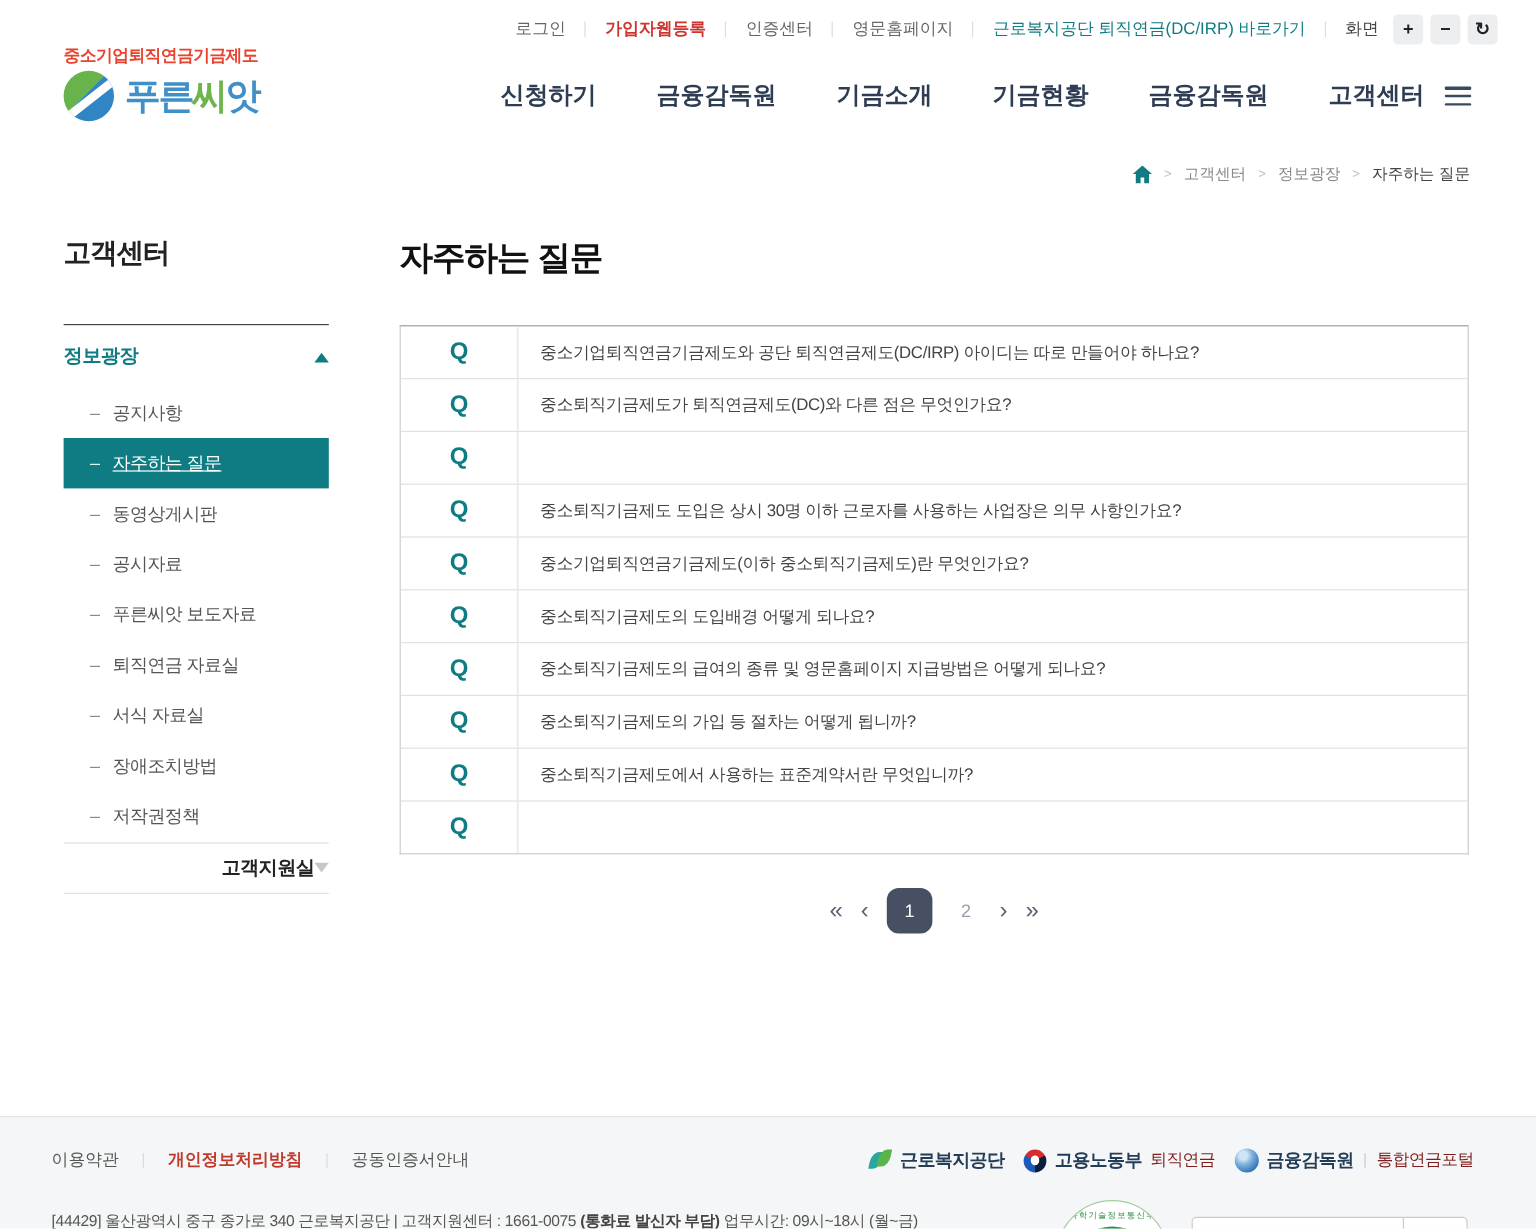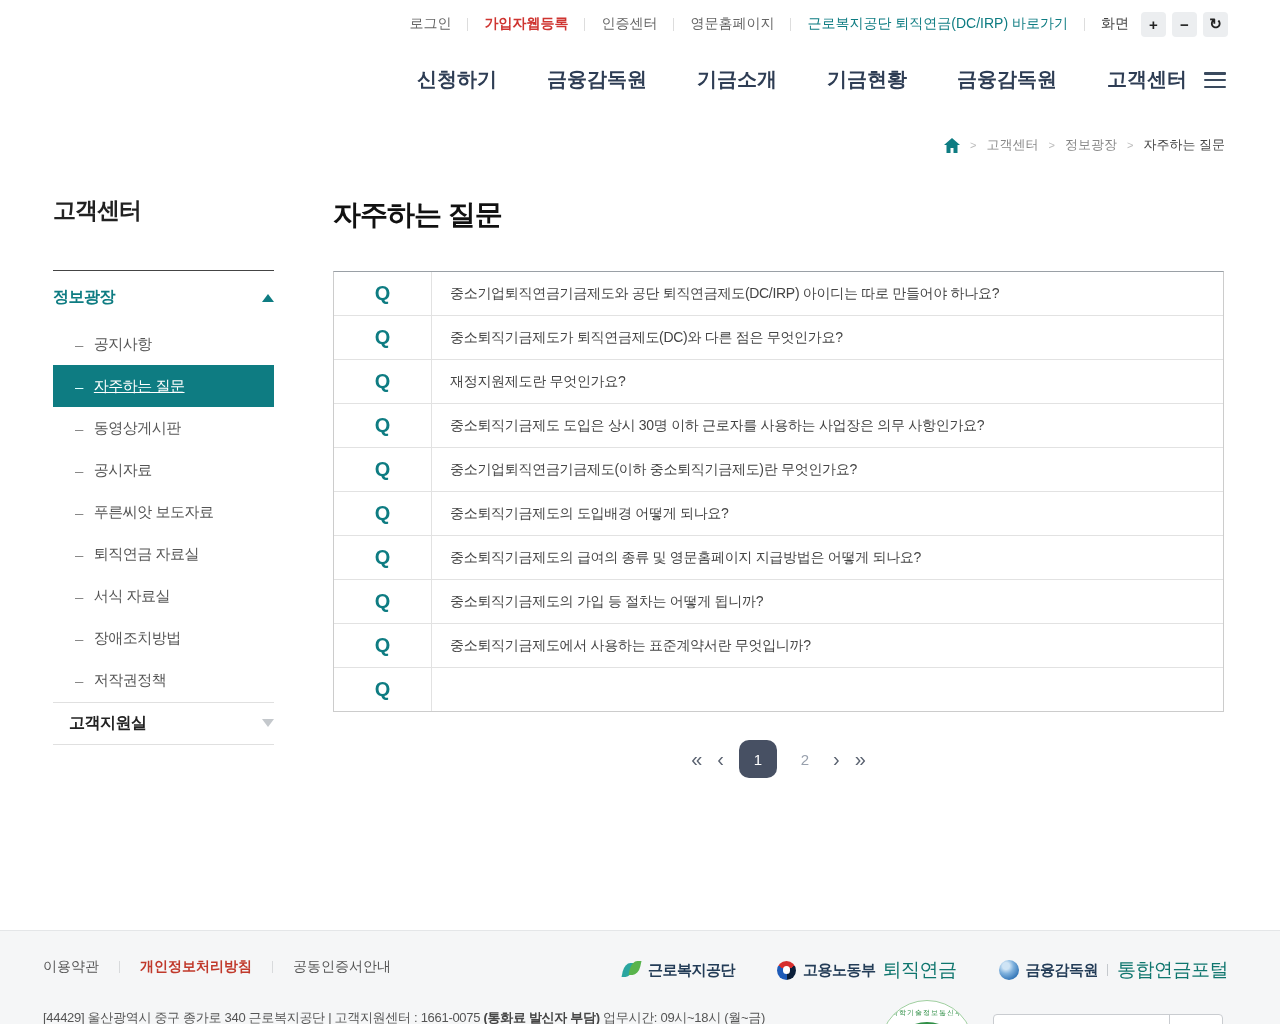--- a/index.html
+++ b/index.html
@@ -1,21 +1,21 @@
 <!DOCTYPE html>
 <html><head>
 <meta charset="utf-8">
 <style>
   html,body{margin:0;padding:0;background:#fff}
   #app{position:relative;width:1280px;height:1024px;overflow:hidden;background:#fff;
        font-family:"Liberation Sans","DejaVu Sans",sans-serif;}
 
   
   .topbar{position:absolute;top:0;left:0;right:0;height:48px;display:flex;align-items:center;
-          justify-content:flex-end;padding-right:52px;box-sizing:border-box}
+          justify-content:flex-end;padding-right:32px;box-sizing:border-box}
   .tlink{font-size:14px;color:#666;padding:0 16px;cursor:pointer;white-space:nowrap}
   .tlink.red{color:#cf3430;font-weight:bold}
   .tlink.teal{color:#0e7c82}
   .tsep{width:1px;height:13px;background:#ddd}
   .screen-label{font-size:14px;color:#444;margin:0 6px 0 16px}
   .zoom-btn{width:25px;height:25px;background:#eceef0;border:none;border-radius:4px;margin-left:6px;
             font-size:15px;font-weight:bold;color:#222;display:flex;align-items:center;justify-content:center;cursor:pointer}
 
   
   .logo{position:absolute;left:53px;top:38px;cursor:pointer}
@@ -54,21 +54,21 @@
   .tri-down{width:0;height:0;border-left:6px solid transparent;border-right:6px solid transparent;
           border-top:8px solid #c4c8cc}
   .sb-items{position:absolute;top:128px;left:0;right:0}
   .sb-item{height:42px;display:flex;align-items:center;padding-left:22px;font-size:15px;color:#555;
            cursor:pointer;letter-spacing:-0.5px}
   .sb-item .dash{margin-right:11px;color:#888}
   .sb-item.active{background:#0e7c82;color:#fff}
   .sb-item.active .dash{color:#dff}
   .sb-item.active .sb-item-label{text-decoration:underline}
   .sb-divider-light{position:absolute;left:0;right:0;height:1px;background:#e0e0e0}
-  .sb-section2{position:absolute;top:507px;left:16px;right:0;height:42px;display:flex;justify-content:space-between;
+  .sb-section2{position:absolute;top:507px;left:16px;right:0;height:42px;display:flex;justify-content:flex-end;
                align-items:center;cursor:pointer}
   .sb-section2 .lbl{font-size:16px;font-weight:bold;color:#222;letter-spacing:-0.5px}
 
   
   .page-title{position:absolute;left:333px;top:196px;font-size:28px;font-weight:bold;color:#111;letter-spacing:-1px}
   .faq-table{position:absolute;left:333px;top:271px;width:891px;box-sizing:border-box;
              border:1px solid #ccc;border-top:1px solid #9aa0a6;background:#fff}
   .faq-row{display:flex;height:43px;border-top:1px solid #e2e2e2;cursor:pointer}
   .faq-row:first-child{border-top:none}
   .q-cell{width:97px;flex:none;display:flex;align-items:center;justify-content:center;
@@ -83,24 +83,24 @@
              display:flex;align-items:center;justify-content:center;cursor:pointer}
   .pg-page{width:26px;text-align:center;font-size:15px;color:#98a0ad;cursor:pointer}
 
   
   .footer{position:absolute;left:0;top:930px;width:1280px;height:94px;background:#f5f6f7;border-top:1px solid #e4e6e8}
   .f-links{position:absolute;left:43px;top:27px;display:flex;align-items:center}
   .f-link{font-size:14px;color:#555;padding:0 20px;cursor:pointer}
   .f-link:first-child{padding-left:0}
   .f-link.red{color:#c0392b;font-weight:bold}
   .f-sep{width:1px;height:12px;background:#d8dadc}
-  .f-logos{position:absolute;right:52px;top:26px;display:flex;align-items:center;gap:42px}
+  .f-logos{position:absolute;right:52px;top:26px;display:flex;align-items:center;gap:16px}
   .f-logo{display:flex;align-items:center;gap:7px;cursor:pointer}
   .f-logo .t-bold{font-size:15px;font-weight:bold;color:#233c57;letter-spacing:-0.5px}
-  .f-logo .t-rest{font-size:19px;color:#0f766e;letter-spacing:-0.5px}
+  .f-logo .t-rest{font-size:14px;color:#7f1d1d;letter-spacing:-0.5px}
   .f-logo .vline{width:1px;height:12px;background:#c5c9cd;margin:0 2px}
   .kcomwel-icon{position:relative;width:18px;height:18px}
   .kcomwel-icon i{position:absolute;display:block;border-radius:60% 0 60% 0}
   .kcomwel-icon .a{left:0;top:2px;width:10px;height:14px;background:#2aa6a0;transform:skewX(-12deg)}
   .kcomwel-icon .b2{left:7px;top:0;width:10px;height:14px;background:#59b44c;transform:skewX(-12deg)}
   .moel-icon{width:19px;height:19px;border-radius:50%;
              background:conic-gradient(from -60deg,#d62e2e 0 120deg,#0b1f3a 120deg 240deg,#1e5bb8 240deg 360deg);
              position:relative}
   .moel-icon::after{content:"";position:absolute;left:29%;top:29%;width:42%;height:42%;border-radius:50%;background:#fff}
   .fss-icon{width:20px;height:20px;border-radius:50%;
@@ -133,20 +133,27 @@
     <span class="tlink">영문홈페이지</span>
     <span class="tsep"></span>
     <span class="tlink teal">근로복지공단 퇴직연금(DC/IRP) 바로가기</span>
     <span class="tsep"></span>
     <span class="screen-label">화면</span>
     <button class="zoom-btn">+</button>
     <button class="zoom-btn">−</button>
     <button class="zoom-btn">↻</button>
   </div>
 
+  <div class="logo">
+    <div class="logo-tag">중소기업퇴직연금기금제도</div>
+    <div class="logo-row">
+      <div class="logo-mark"></div>
+      <div class="logo-name"><span class="b">푸른</span><span class="g">씨</span><span class="b">앗</span></div>
+    </div>
+  </div>
 
   <div class="nav">
     <span class="nav-item">신청하기</span>
     <span class="nav-item">금융감독원</span>
     <span class="nav-item">기금소개</span>
     <span class="nav-item">기금현황</span>
     <span class="nav-item">금융감독원</span>
     <span class="nav-item">고객센터</span>
   </div>
   <div class="hamburger">
@@ -228,21 +235,20 @@
     <div class="faq-row">
         <div class="q-cell">Q</div>
         <div class="q-text">중소기업퇴직연금기금제도와 공단 퇴직연금제도(DC/IRP) 아이디는 따로 만들어야 하나요?</div>
       </div>
     <div class="faq-row">
         <div class="q-cell">Q</div>
         <div class="q-text">중소퇴직기금제도가 퇴직연금제도(DC)와 다른 점은 무엇인가요?</div>
       </div>
     <div class="faq-row">
         <div class="q-cell">Q</div>
-        <div class="q-text">재정지원제도란 무엇인가요?</div>
       </div>
     <div class="faq-row">
         <div class="q-cell">Q</div>
         <div class="q-text">중소퇴직기금제도 도입은 상시 30명 이하 근로자를 사용하는 사업장은 의무 사항인가요?</div>
       </div>
     <div class="faq-row">
         <div class="q-cell">Q</div>
         <div class="q-text">중소기업퇴직연금기금제도(이하 중소퇴직기금제도)란 무엇인가요?</div>
       </div>
     <div class="faq-row">

